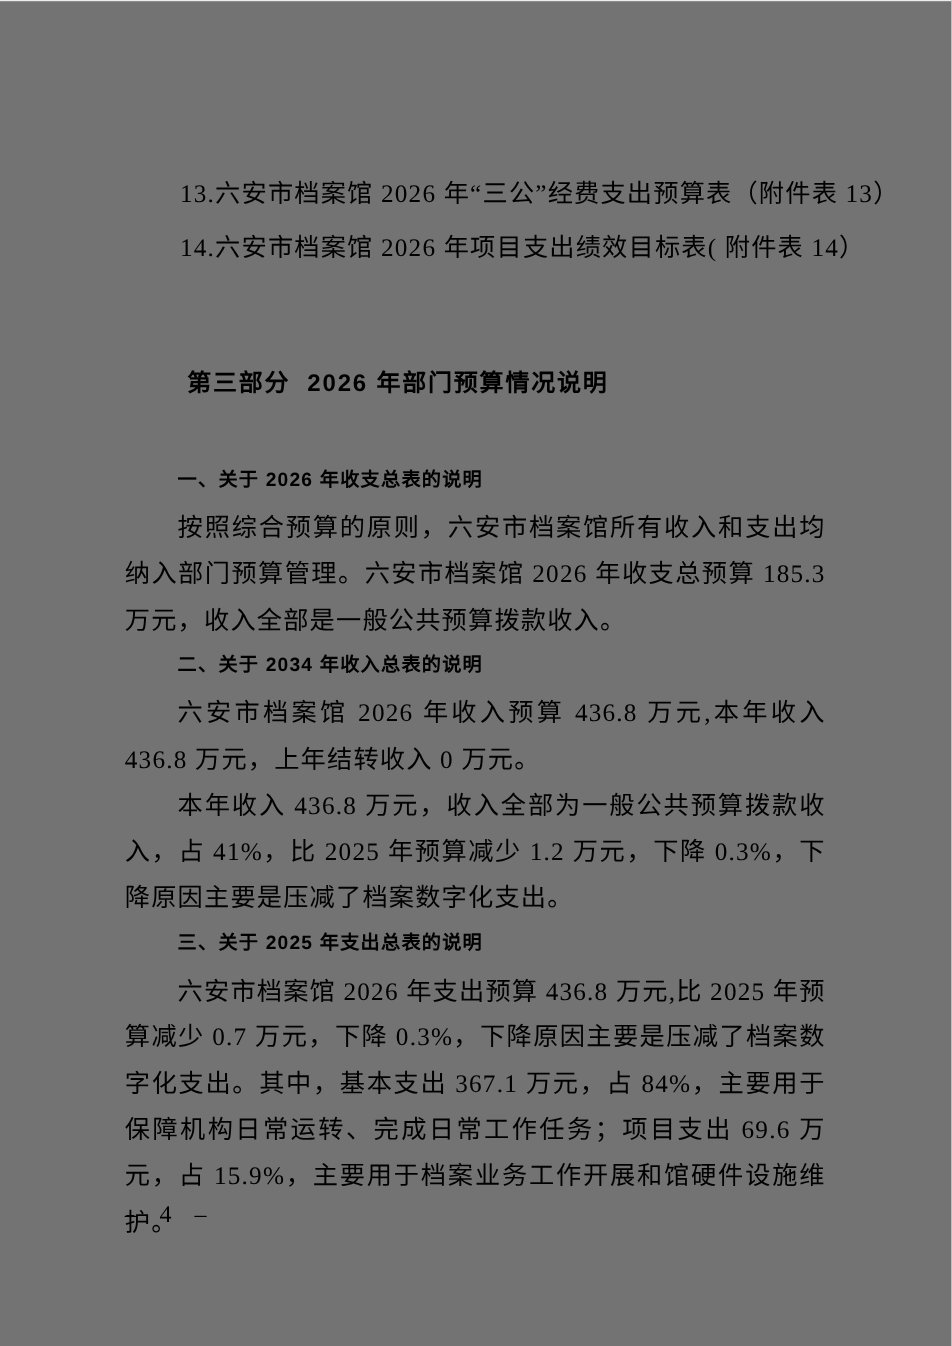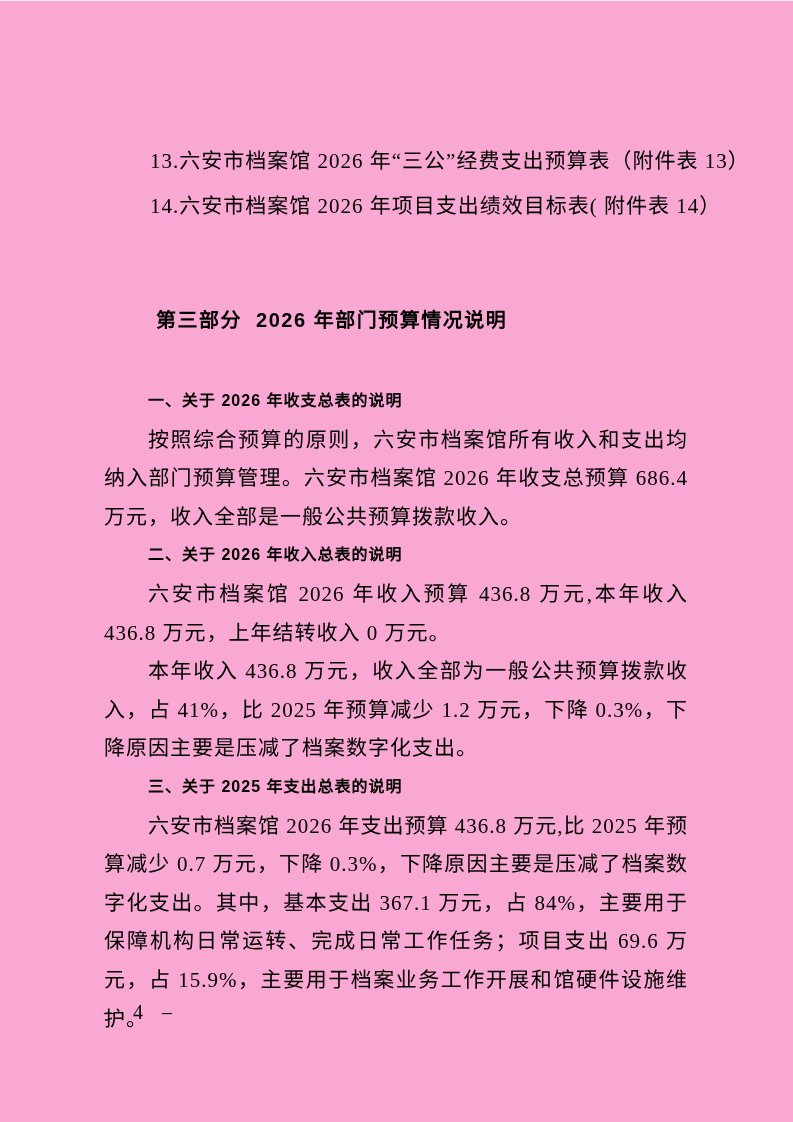--- a/index.html
+++ b/index.html
@@ -4,21 +4,21 @@
 <style>
   html, body {
     margin: 0;
     padding: 0;
     background: #ffffff;
   }
   .page {
     position: relative;
     width: 793px;
     height: 1122px;
-    background: #f9a8d4;
+    background: #737373;
     color: #000000;
     font-family: "Liberation Serif", "DejaVu Serif", serif;
     overflow: hidden;
     border-top: 1px solid #ededed;
     box-sizing: border-box;
   }
   
   .attachments {
     position: absolute;
     top: 138px;
@@ -88,23 +88,23 @@
   <div class="attachments">
     <div class="attachment-item">13.六安市档案馆 2026 年“三公”经费支出预算表（附件表 13）</div>
     <div class="attachment-item">14.六安市档案馆 2026 年项目支出绩效目标表( 附件表 14）</div>
   </div>
 
   <div class="part-heading">第三部分  2026 年部门预算情况说明</div>
 
   <div class="body-text">
 
     <div class="section-heading">一、关于 2026 年收支总表的说明</div>
-    <p class="paragraph">按照综合预算的原则，六安市档案馆所有收入和支出均纳入部门预算管理。六安市档案馆 2026 年收支总预算 686.4 万元，收入全部是一般公共预算拨款收入。</p>
+    <p class="paragraph">按照综合预算的原则，六安市档案馆所有收入和支出均纳入部门预算管理。六安市档案馆 2026 年收支总预算 185.3 万元，收入全部是一般公共预算拨款收入。</p>
 
-    <div class="section-heading">二、关于 2026 年收入总表的说明</div>
+    <div class="section-heading">二、关于 2034 年收入总表的说明</div>
     <p class="paragraph">六安市档案馆 2026 年收入预算 436.8 万元,本年收入 436.8 万元，上年结转收入 0 万元。</p>
     <p class="paragraph">本年收入 436.8 万元，收入全部为一般公共预算拨款收入，占 41%，比 2025 年预算减少 1.2 万元，下降 0.3%，下降原因主要是压减了档案数字化支出。</p>
 
     <div class="section-heading">三、关于 2025 年支出总表的说明</div>
     <p class="paragraph">六安市档案馆 2026 年支出预算 436.8 万元,比 2025 年预算减少 0.7 万元，下降 0.3%，下降原因主要是压减了档案数字化支出。其中，基本支出 367.1 万元，占 84%，主要用于保障机构日常运转、完成日常工作任务；项目支出 69.6 万元，占 15.9%，主要用于档案业务工作开展和馆硬件设施维护。</p>
 
   </div>
 
   <div class="page-number">–  4  –</div>
 

